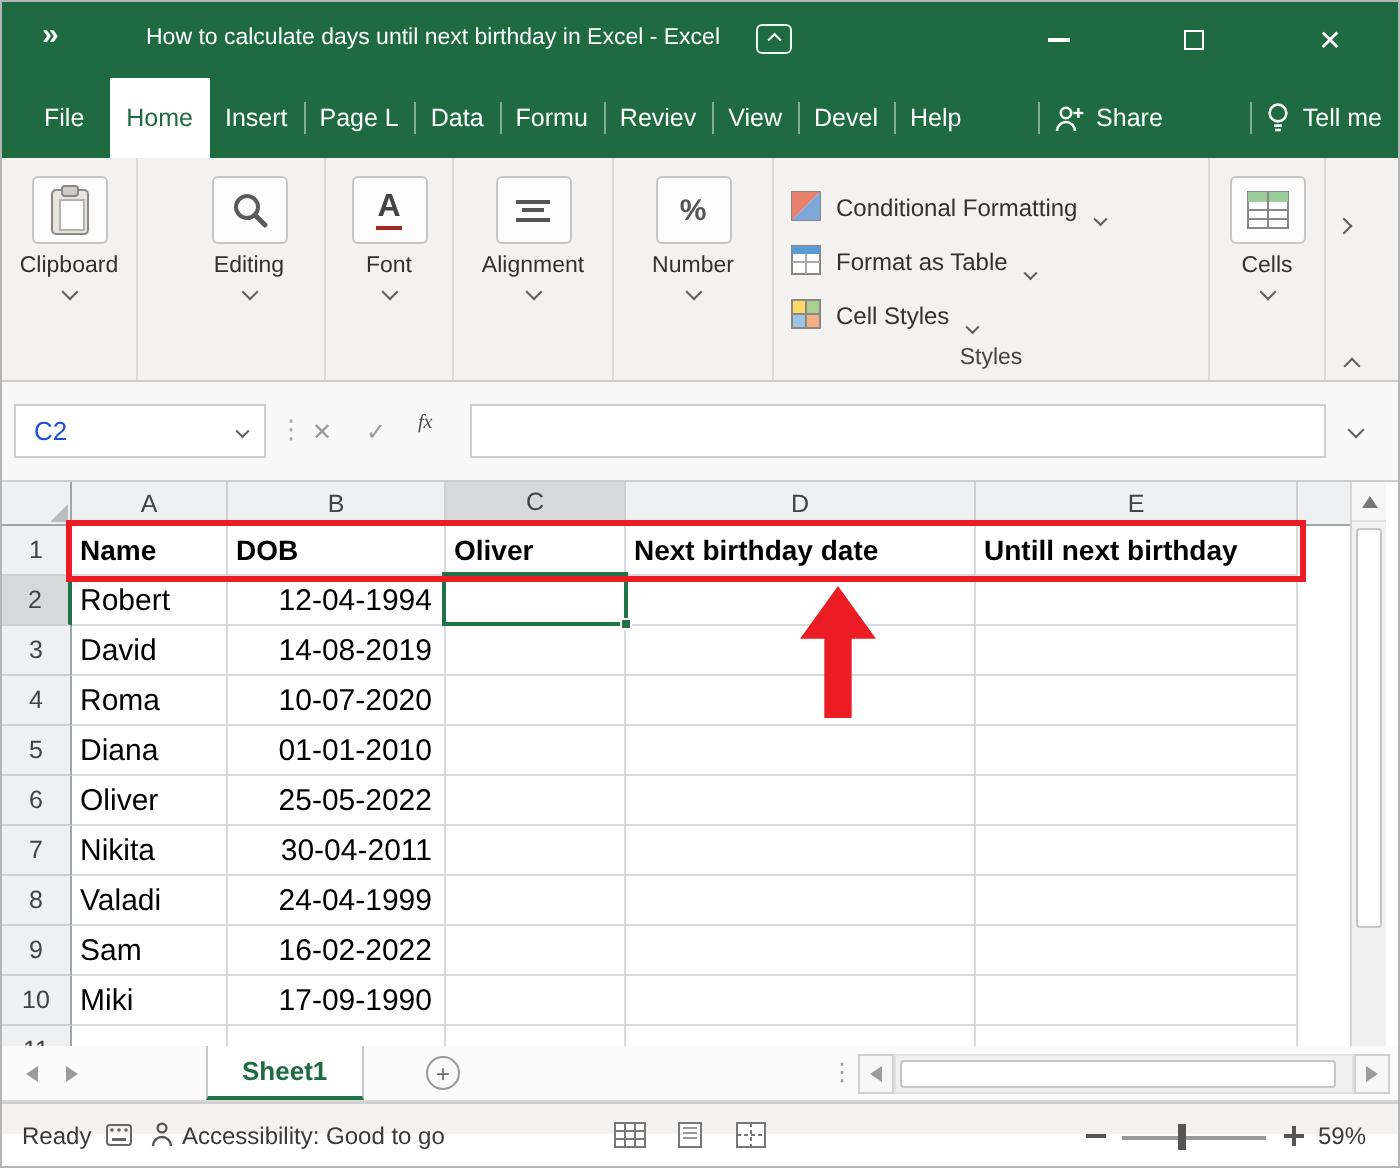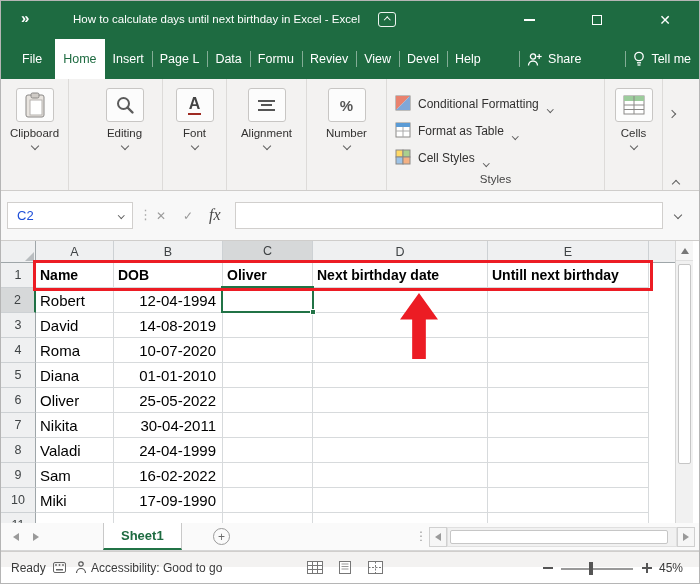--- a/index.html
+++ b/index.html
@@ -64,21 +64,21 @@
   .ribbon-more{position:absolute;left:668px;top:24px}
   .ribbon-collapse{position:absolute;left:672px;top:94px}
 
   
   .fbar{position:absolute;left:0;top:190px;width:698px;height:50px;background:#f8f8f8;border-bottom:1px solid #cfcdcb}
   .namebox{position:absolute;left:6px;top:11px;width:126px;height:27px;background:#fff;border:1px solid #d1cfcd;display:flex;align-items:center;padding:0 9px;font-size:13px;color:#1d4ed8}
   .namebox .chev{margin-left:auto}
   .fsplit{position:absolute;left:138px;top:16px;color:#a8a8a8;font-size:13px}
   .fcancel,.fenter{position:absolute;top:18px;font-size:12px;color:#9b9b9b}
   .fcancel{left:155px}.fenter{left:182px}
-  .ffx{position:absolute;left:208px;top:15px;font-family:"Liberation Serif",serif;font-style:italic;font-size:16px;color:#4a4a4a}
+  .ffx{position:absolute;left:208px;top:15px;font-family:"Liberation Serif",serif;font-style:italic;font-size:10px;color:#4a4a4a}
   .fbox{position:absolute;left:234px;top:11px;width:428px;height:27px;background:#fff;border:1px solid #d1cfcd;font-size:13px;padding:0 6px;display:flex;align-items:center}
   .fchev{position:absolute;left:674px;top:21px}
 
   
   .gridwrap{position:absolute;left:0;top:240px;width:698px;height:282px;background:#fff;overflow:hidden}
   .colhdrs{position:absolute;left:0;top:0;display:flex;height:22px}
   .cornerbox{width:35px;height:22px;background:#eff0f1;border-right:1px solid #9fa6a9;border-bottom:1px solid #9fa6a9;position:relative}
   .cornerbox i{position:absolute;right:1px;bottom:1px;width:0;height:0;border-bottom:9px solid #b9bdc0;border-left:9px solid transparent}
   .colhdr{height:22px;border-right:1px solid #cdd1d4;border-bottom:1px solid #9fa6a9;background:#eff0f1;display:flex;align-items:center;justify-content:center;font-size:12.5px;color:#3f4345}
   .colhdr.sel{background:#d6d8d9;border-bottom:2px solid #1f7145}
@@ -479,16 +479,16 @@
         <line x1="0.5" y1="6.5" x2="14.5" y2="6.5" stroke="#777" stroke-dasharray="2,1.5"></line>
       </svg>
 
     <i class="zoom-out"></i>
     <i class="zoom-track"></i>
     <i class="zoom-thumb"></i>
     <span class="zoom-in">
         <i class="h"></i>
         <i class="v"></i>
       </span>
-    <span class="st-zoom">45%</span>
+    <span class="st-zoom">59%</span>
   </div>
 
 </div>
 
 </body></html>

